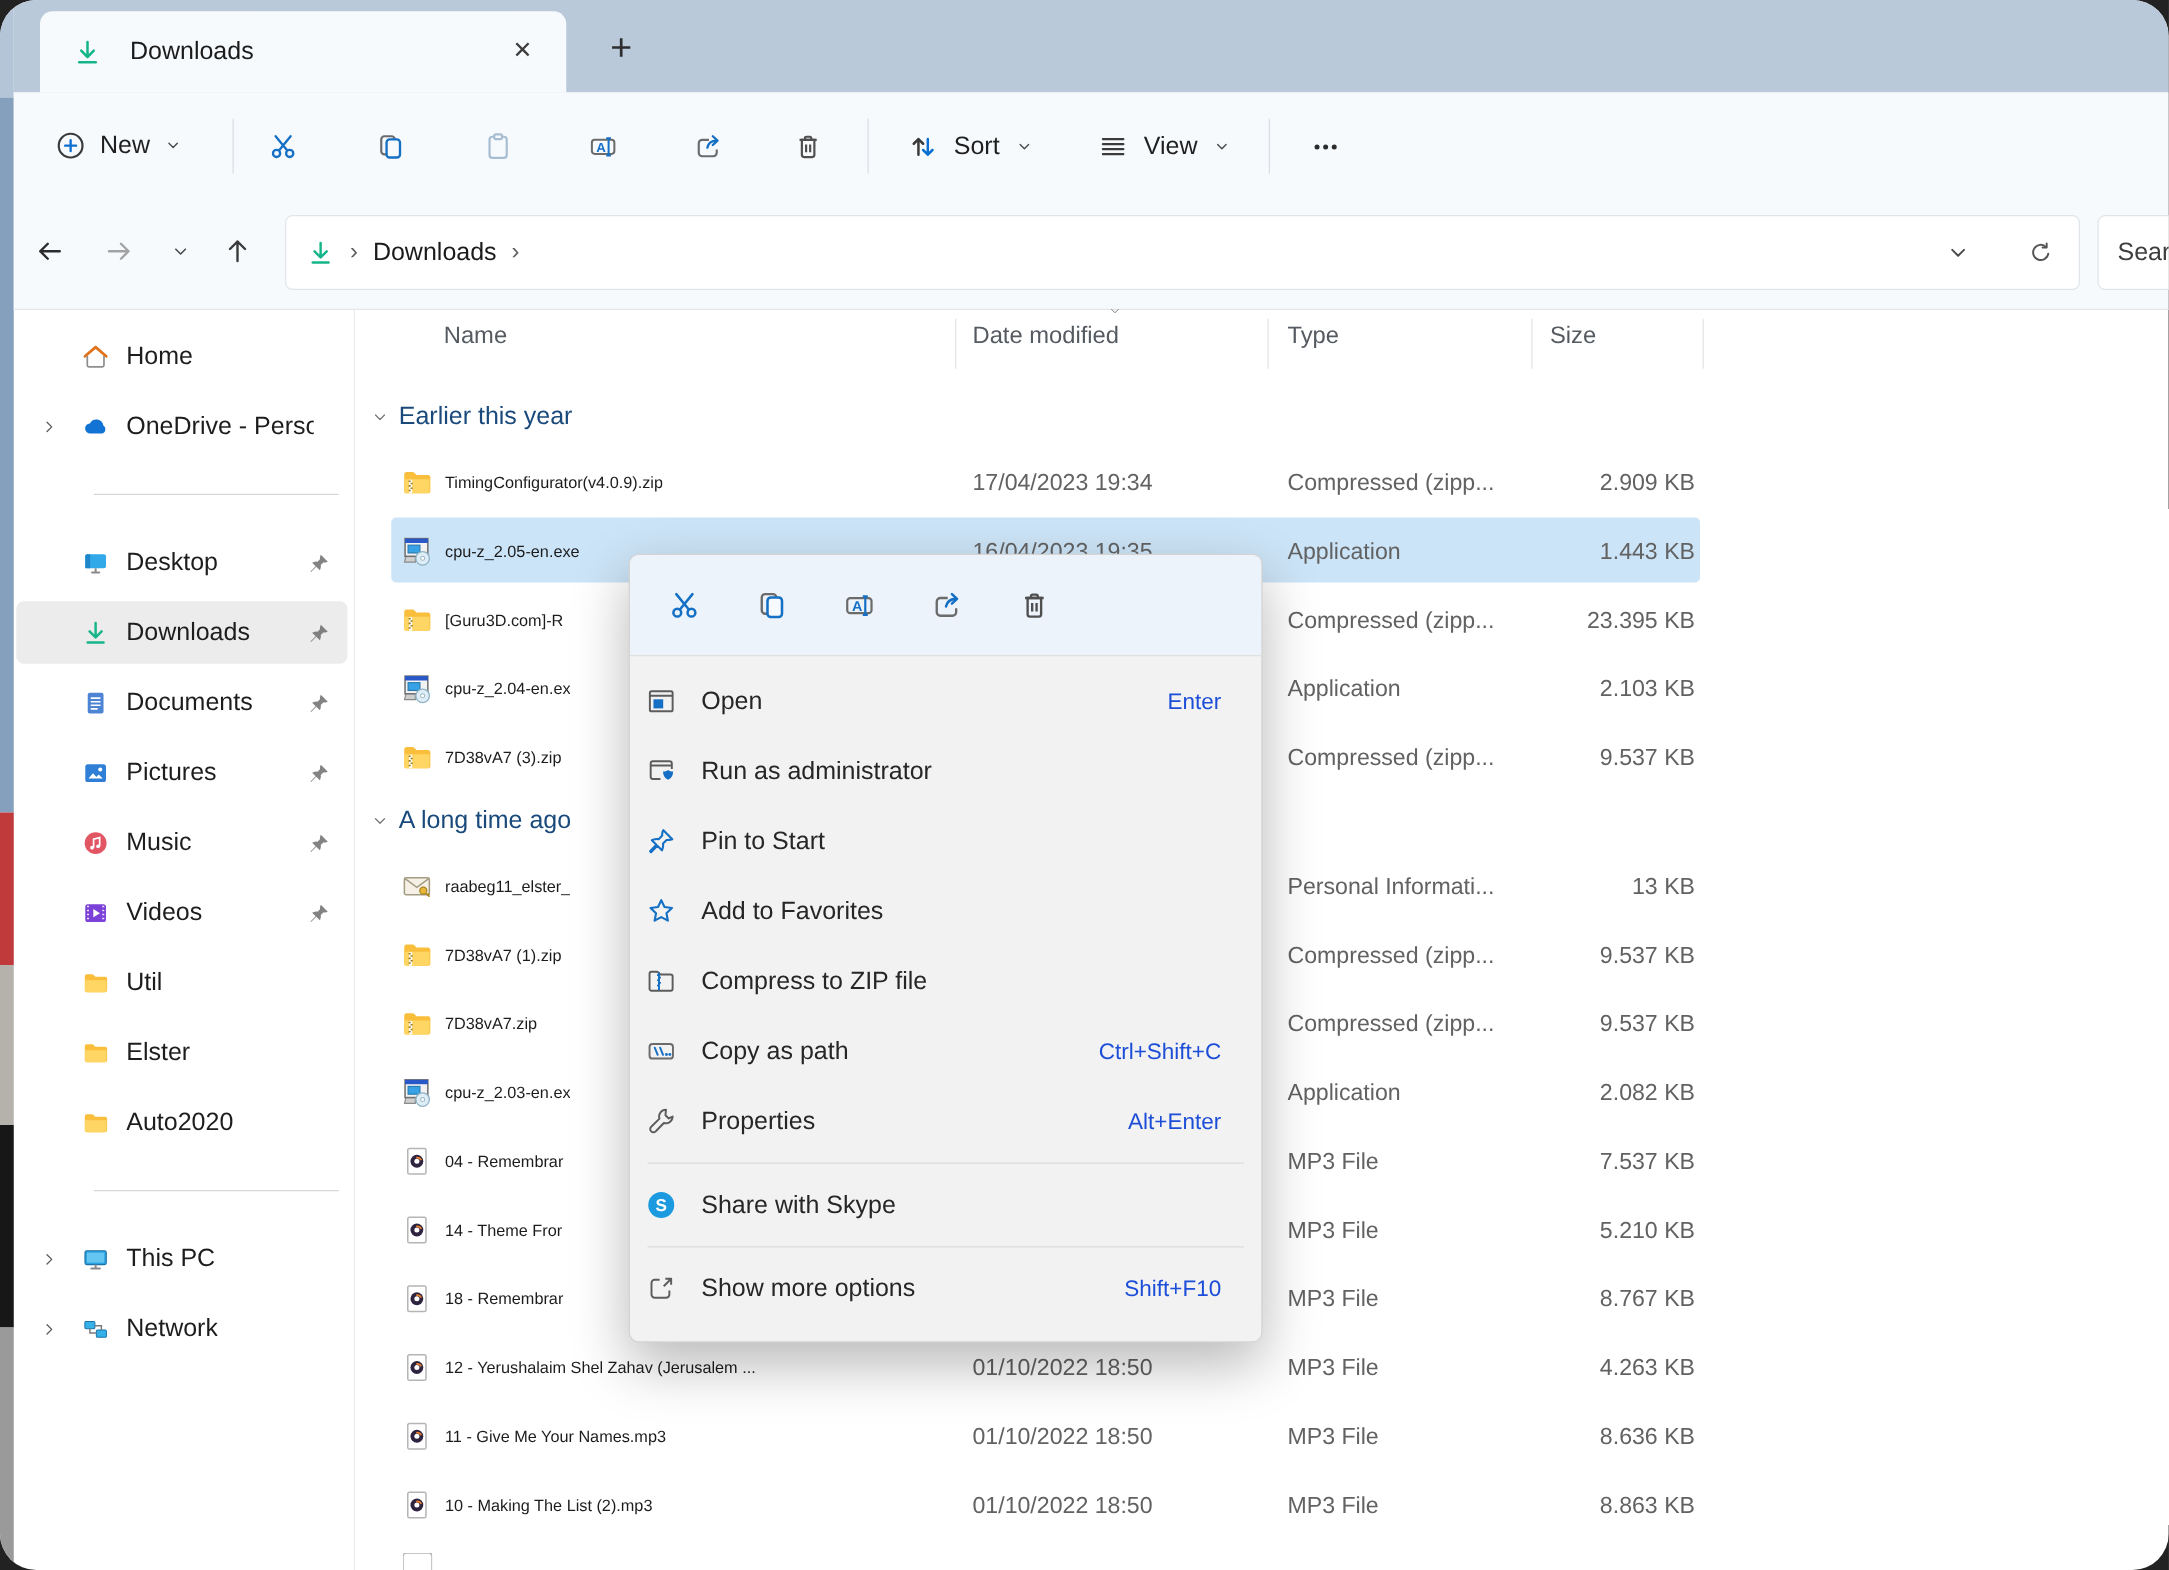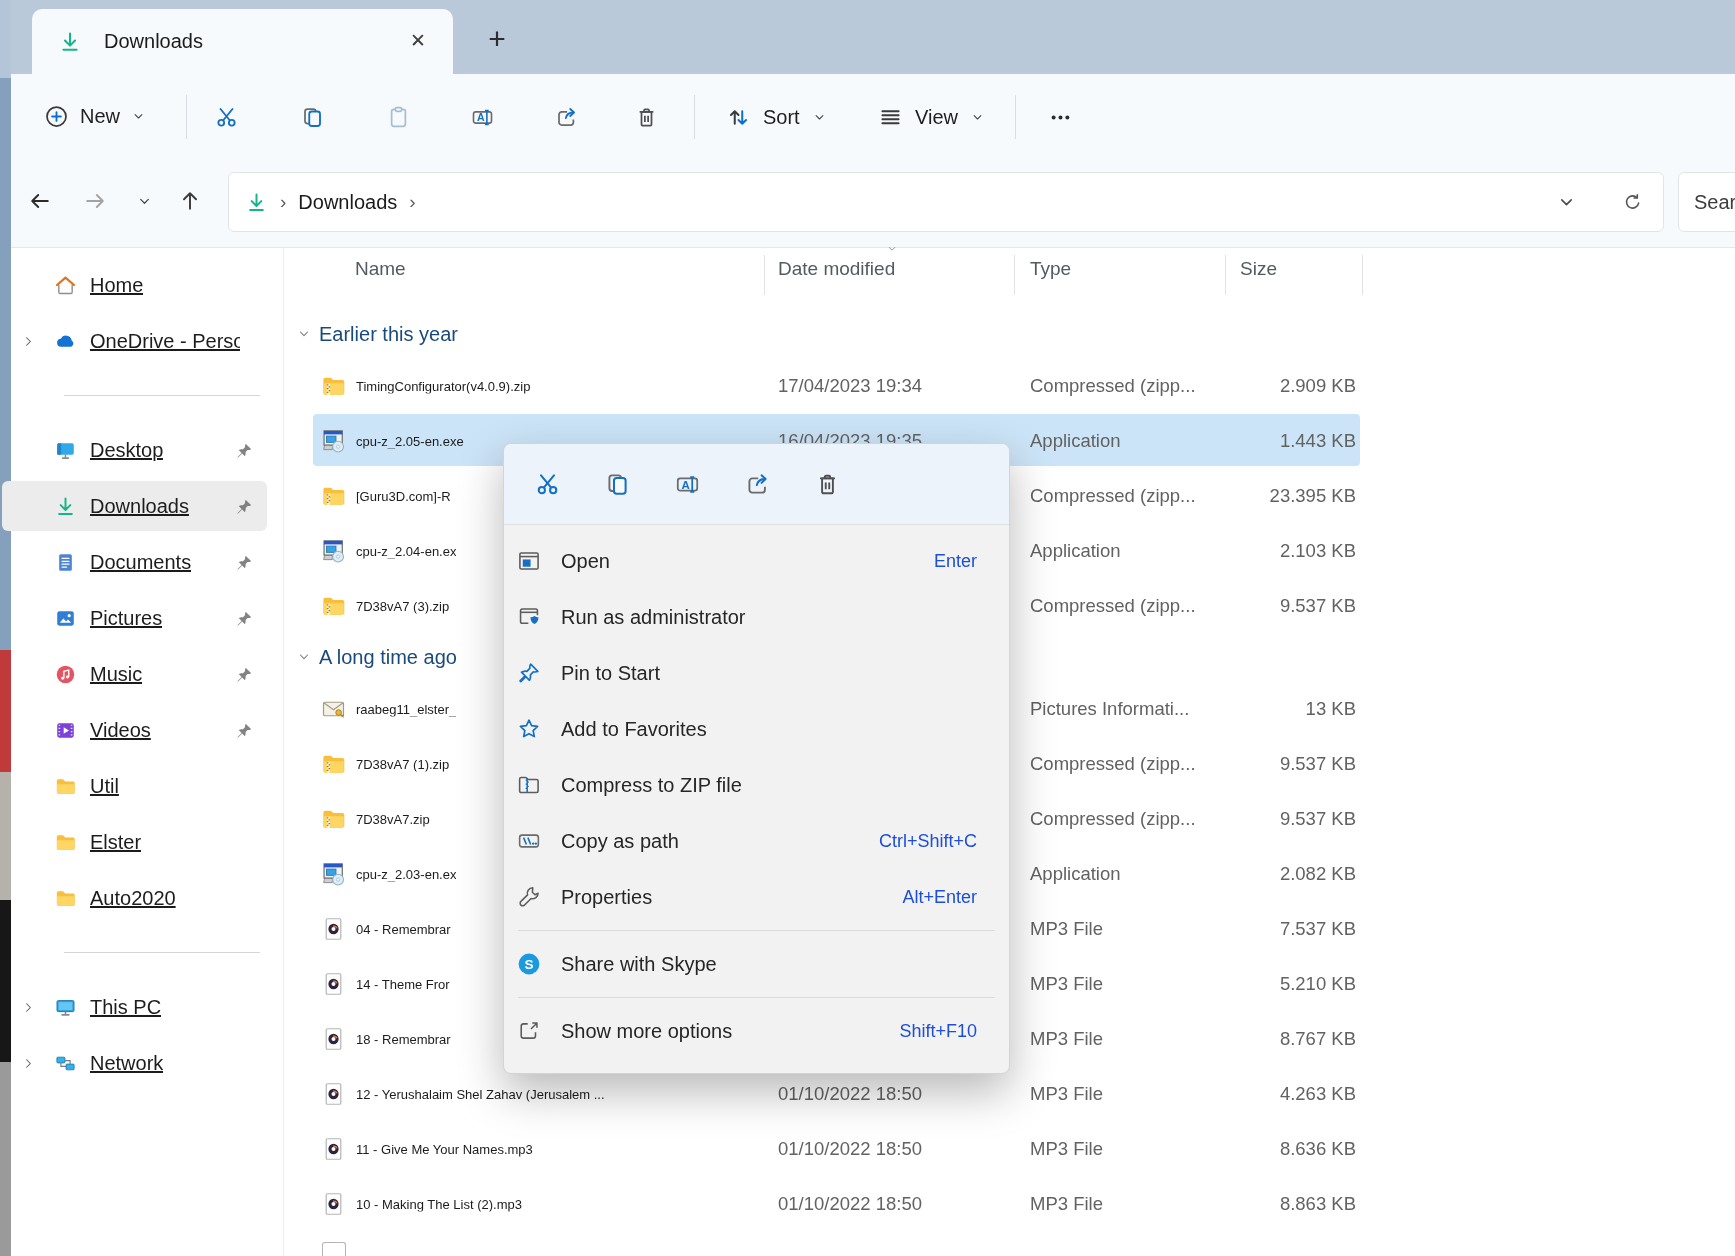--- a/index.html
+++ b/index.html
@@ -1,17 +1,17 @@
 <!DOCTYPE html>
 <html><head>
 <meta charset="utf-8">
 <style>
   html,body{margin:0;padding:0;background:#222;}
   .screen{position:relative;width:1735px;height:1256px;overflow:hidden;background:#fff;
-          font-family:"Liberation Sans",sans-serif;color:#1b1b1b;}
+          font-family:"Liberation Sans",sans-serif;color:#1b1b1b;border-radius:29px;}
 
   
   .strip-seg{position:absolute;left:0;width:11px;}
 
   
   .tabbar{position:absolute;left:11px;top:0;width:1724px;height:74px;background:#b9c9da;}
   .tab{position:absolute;left:21px;top:9px;width:421px;height:65px;background:#f7fafc;
        border-radius:10px 10px 0 0;display:flex;align-items:center;}
   .tab .icon{width:24px;height:24px;margin-left:26px;}
   .tab-title{margin-left:22px;font-size:20px;color:#1b1b1b;}
@@ -50,21 +50,21 @@
 
   
   .v-divider{position:absolute;left:283px;top:248px;width:1px;height:1008px;background:#ededed;}
   .hdr-sep{position:absolute;top:255px;width:1px;height:40px;background:#e3e3e3;}
 
   
   .col-h{position:absolute;top:258px;font-size:19px;color:#555a61;}
   .sort-ind{position:absolute;left:884px;top:243px;width:16px;height:12px;}
 
   
-  .sidebar{position:absolute;left:0;top:257px;width:272px;text-decoration:underline;}
+  .sidebar{position:absolute;left:11px;top:257px;width:272px;}
   .sb-item{position:relative;height:56px;display:flex;align-items:center;}
   .sb-item.sel::before{content:"";position:absolute;left:2px;right:5px;top:3px;bottom:3px;background:#ececec;border-radius:6px;}
   .sb-item>*{position:relative;}
   .sb-exp{width:26px;margin-left:15px;display:flex;justify-content:center;}
   .sb-exp .icon,.sb-exp{width:26px;}
   .sb-exp svg{width:15px;height:15px;}
   .sb-item>.icon{width:23px;height:23px;margin-left:13px;}
   .sb-label{margin-left:13px;font-size:20px;color:#1d1d1d;white-space:nowrap;overflow:hidden;max-width:150px;}
   .sb-item .pin{position:absolute;right:18px;width:19px;height:19px;opacity:.85;}
   .sb-sep{height:1px;background:#d6d6d6;margin:26px 12px 26px 64px;}
@@ -597,21 +597,21 @@
         <span class="icon fic">
           <svg viewBox="0 0 20 20">
             <rect x="2.6" y="5" width="14.8" height="10" rx="1" fill="#f5f1e6" stroke="#a39b82" stroke-width=".9"></rect>
             <path d="M2.8 5.4 10 10.6l7.2-5.2" fill="none" stroke="#a39b82" stroke-width=".9"></path>
             <circle cx="13.8" cy="12.6" r="2.1" fill="#e7b73c" stroke="#a8821e" stroke-width=".7"></circle>
             <path d="M15.5 14.2l2 2M16.6 15.2l.9-.9" stroke="#a8821e" stroke-width="1"></path>
           </svg>
         </span>
         <span class="c-name">raabeg11_elster_</span>
         <span class="c-date"></span>
-        <span class="c-type">Pictures Informati...</span>
+        <span class="c-type">Personal Informati...</span>
         <span class="c-size">13 KB</span>
       </div>
       <div class="row file">
         <span class="icon fic">
           <svg viewBox="0 0 20 20">
             <path d="M2.5 5.2c0-.8.6-1.4 1.4-1.4h3.6c.4 0 .8.2 1.1.5l1.2 1.3h6.8c.8 0 1.4.6 1.4 1.4v8c0 .8-.6 1.4-1.4 1.4H3.9c-.8 0-1.4-.6-1.4-1.4z" fill="#f9bf3c"></path>
             <path d="M2.5 8h15v7c0 .8-.6 1.4-1.4 1.4H3.9c-.8 0-1.4-.6-1.4-1.4z" fill="#ffd564"></path>
             <path d="M6.3 8.4v8" stroke="#fdfdfd" stroke-width="1.8"></path>
             <path d="M6.3 9.2H5.1M6.3 10.6h1.2M6.3 12H5.1M6.3 13.4h1.2M6.3 14.8H5.1" stroke="#9c7c23" stroke-width=".9"></path>
           </svg>

